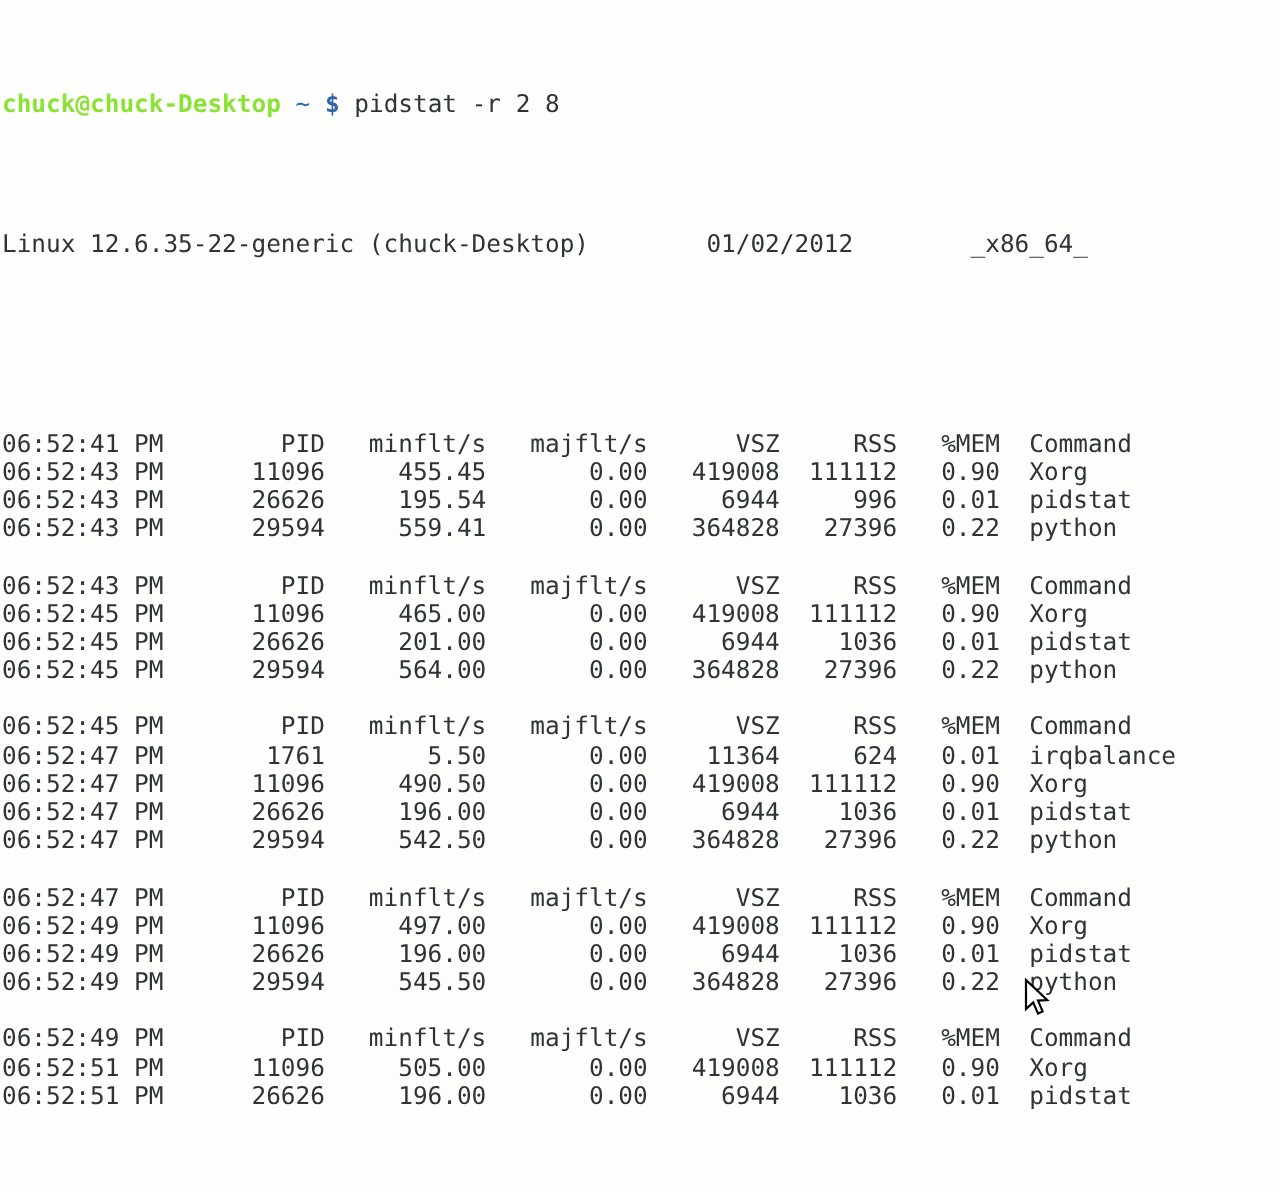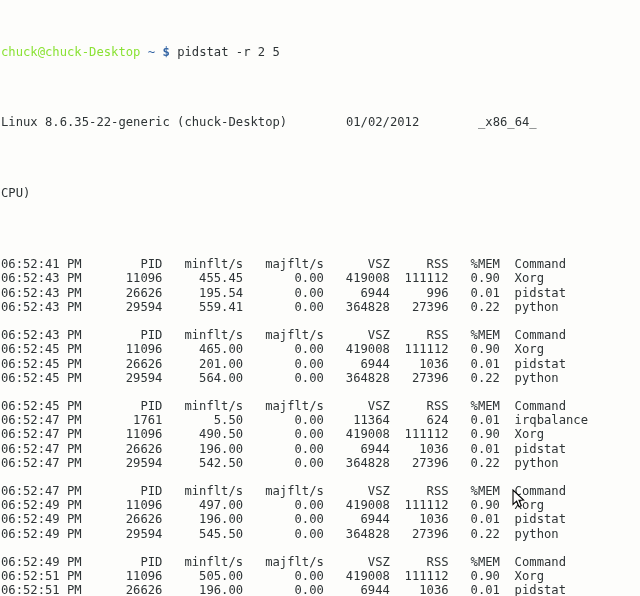--- a/index.html
+++ b/index.html
@@ -35,21 +35,21 @@
   .line {
     height: 14.18px;
     white-space: pre;
     font-family: "DejaVu Sans Mono", "Liberation Mono", monospace;
   }
   .blank {
     height: 14.18px;
   }
   .prompt-green-bright {
     color: #8ae234;
-    font-weight: normal;
+    font-weight: bold;
   }
   .prompt-path {
     color: #3465a4;
   }
   .prompt-sigil {
     color: #3465a4;
     font-weight: bold;
   }
   .cmd {
     color: #2e3436;
@@ -64,26 +64,25 @@
     width: 14px;
     height: 20px;
     pointer-events: none;
   }
 </style>
 </head>
 <body>
 
 <div id="terminal">
   
-  <div class="line"><span class="prompt-green-bright">chuck@chuck-Desktop</span><span class="plain"> </span><span class="prompt-path">~</span><span class="plain"> </span><span class="prompt-sigil">$</span><span class="plain"> </span><span class="cmd">pidstat -r 2 5</span></div>
+  <div class="line"><span class="prompt-green-bright">chuck@chuck-Desktop</span><span class="plain"> </span><span class="prompt-path">~</span><span class="plain"> </span><span class="prompt-sigil">$</span><span class="plain"> </span><span class="cmd">pidstat -r 2 8</span></div>
 
   
-  <div class="line"><span class="plain">Linux 8.6.35-22-generic (chuck-Desktop)</span><span class="plain">        </span><span class="plain">01/02/2012</span><span class="plain">        </span><span class="plain">_x86_64_</span></div>
+  <div class="line"><span class="plain">Linux 12.6.35-22-generic (chuck-Desktop)</span><span class="plain">        </span><span class="plain">01/02/2012</span><span class="plain">        </span><span class="plain">_x86_64_</span></div>
 
   
-  <div class="line"><span class="plain">CPU)</span></div>
 
   <div id="body-lines"><div class="blank">&nbsp;</div><div class="line plain">06:52:41 PM        PID   minflt/s   majflt/s      VSZ     RSS   %MEM  Command</div><div class="line plain">06:52:43 PM      11096     455.45       0.00   419008  111112   0.90  Xorg</div><div class="line plain">06:52:43 PM      26626     195.54       0.00     6944     996   0.01  pidstat</div><div class="line plain">06:52:43 PM      29594     559.41       0.00   364828   27396   0.22  python</div><div class="blank">&nbsp;</div><div class="line plain">06:52:43 PM        PID   minflt/s   majflt/s      VSZ     RSS   %MEM  Command</div><div class="line plain">06:52:45 PM      11096     465.00       0.00   419008  111112   0.90  Xorg</div><div class="line plain">06:52:45 PM      26626     201.00       0.00     6944    1036   0.01  pidstat</div><div class="line plain">06:52:45 PM      29594     564.00       0.00   364828   27396   0.22  python</div><div class="blank">&nbsp;</div><div class="line plain">06:52:45 PM        PID   minflt/s   majflt/s      VSZ     RSS   %MEM  Command</div><div class="line plain">06:52:47 PM       1761       5.50       0.00    11364     624   0.01  irqbalance</div><div class="line plain">06:52:47 PM      11096     490.50       0.00   419008  111112   0.90  Xorg</div><div class="line plain">06:52:47 PM      26626     196.00       0.00     6944    1036   0.01  pidstat</div><div class="line plain">06:52:47 PM      29594     542.50       0.00   364828   27396   0.22  python</div><div class="blank">&nbsp;</div><div class="line plain">06:52:47 PM        PID   minflt/s   majflt/s      VSZ     RSS   %MEM  Command</div><div class="line plain">06:52:49 PM      11096     497.00       0.00   419008  111112   0.90  Xorg</div><div class="line plain">06:52:49 PM      26626     196.00       0.00     6944    1036   0.01  pidstat</div><div class="line plain">06:52:49 PM      29594     545.50       0.00   364828   27396   0.22  python</div><div class="blank">&nbsp;</div><div class="line plain">06:52:49 PM        PID   minflt/s   majflt/s      VSZ     RSS   %MEM  Command</div><div class="line plain">06:52:51 PM      11096     505.00       0.00   419008  111112   0.90  Xorg</div><div class="line plain">06:52:51 PM      26626     196.00       0.00     6944    1036   0.01  pidstat</div></div>
 </div>
 
 <svg id="mouse-cursor" viewBox="0 0 14 20" xmlns="http://www.w3.org/2000/svg">
   <path d="M1,1 L1,15.5 L4.6,12.2 L7.0,17.8 L9.3,16.7 L7.0,11.3 L11.6,11.0 Z" fill="#ffffff" stroke="#000000" stroke-width="1.1" stroke-linejoin="miter"></path>
 </svg>
 
 </body></html>

